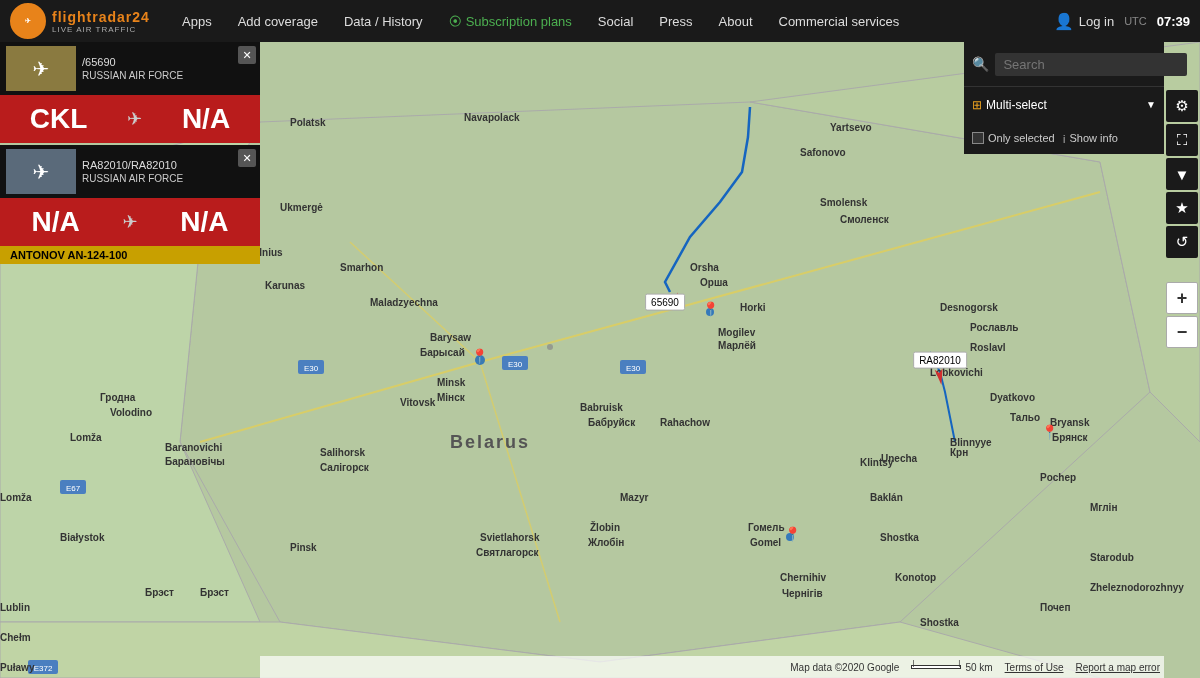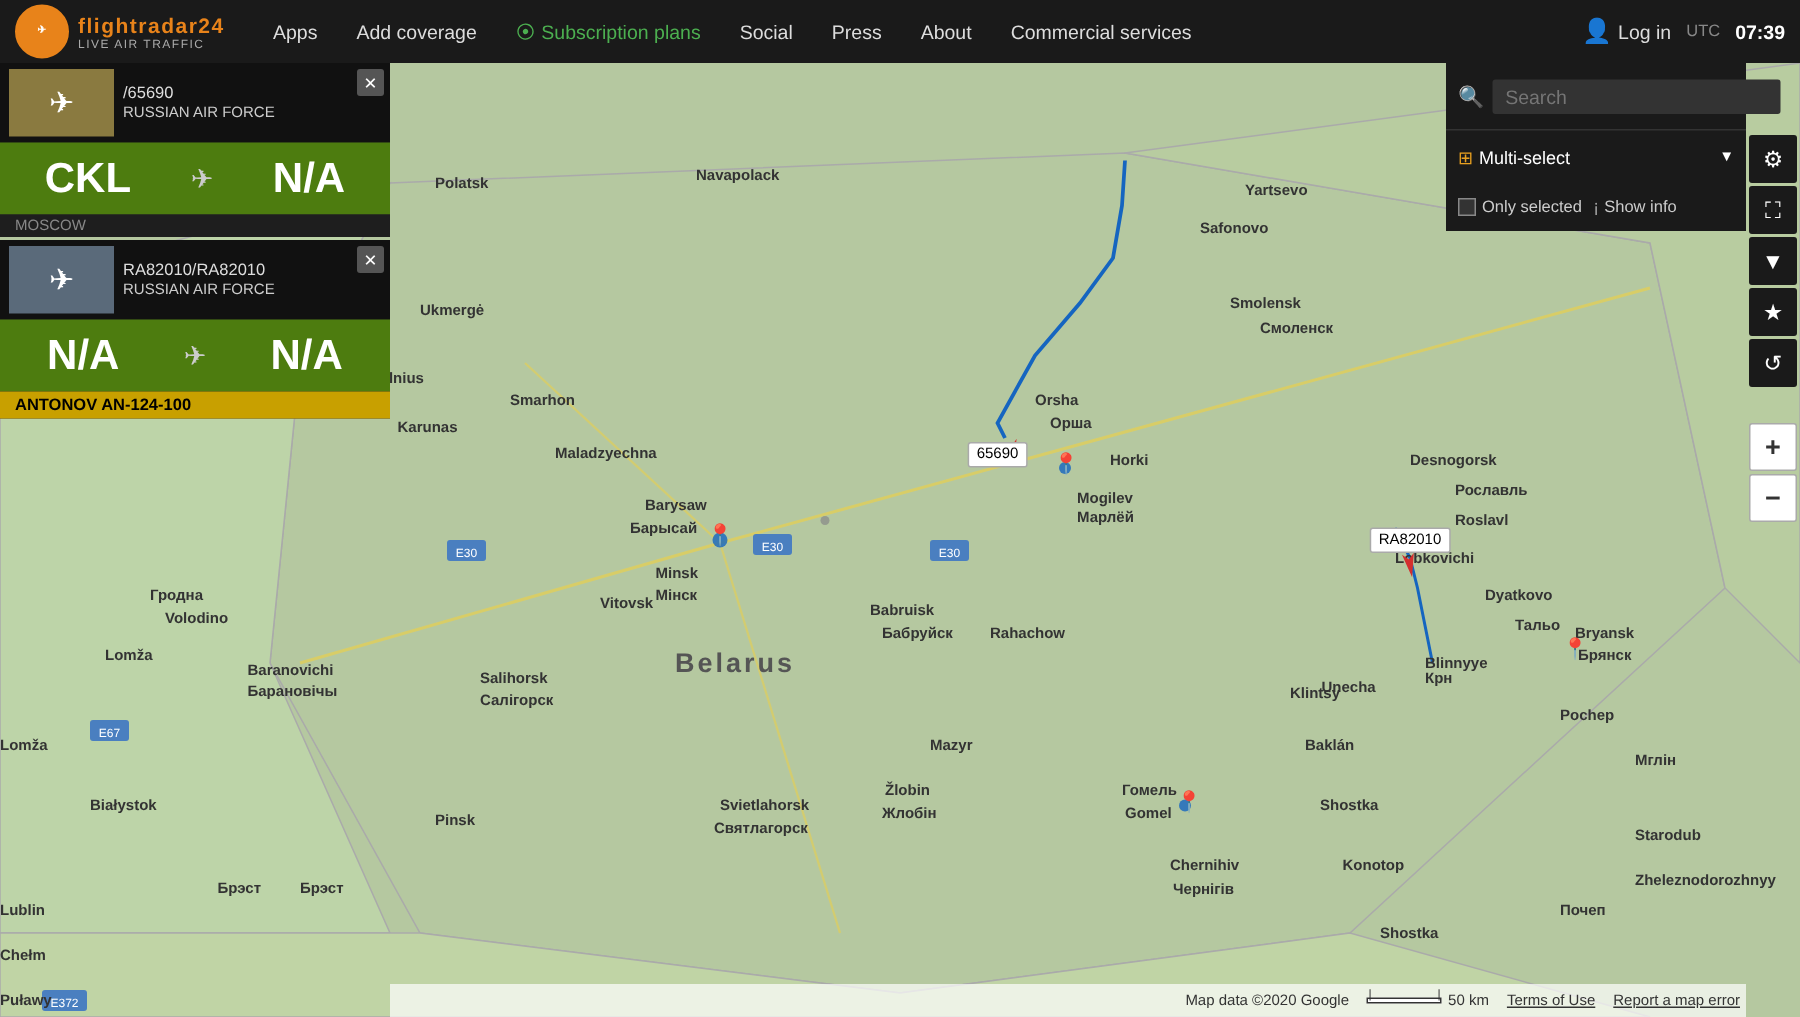--- a/index.html
+++ b/index.html
@@ -68,21 +68,21 @@
     .flight-header-info { flex: 1; }
     .flight-id { color: #ddd; font-size: 11px; }
     .flight-airline { color: #ccc; font-size: 10px; margin-top: 2px; }
     .close-btn {
       position: absolute; top: 4px; right: 4px; width: 18px; height: 18px;
       background: #555; color: #fff; display: flex; align-items: center;
       justify-content: center; cursor: pointer; font-size: 11px; border-radius: 2px;
     }
     .flight-route {
       display: flex; align-items: center; justify-content: space-around;
-      padding: 8px 10px; background: #4d7c0f;
+      padding: 8px 10px; background: #b91c1c;
     }
     .route-code { font-size: 28px; font-weight: bold; color: #fff; }
     .route-arrow { font-size: 18px; color: #ccc; }
     .flight-aircraft {
       background: #c8a000; color: #000; font-size: 11px; font-weight: bold;
       padding: 3px 10px; text-align: left;
     }
 
     
     #right-controls {
@@ -166,20 +166,21 @@
       <span style="font-size:7px;font-weight:bold;color:#fff;">✈</span>
     </div>
     <div class="logo-text">
       <div class="logo-title">flightradar24</div>
       <div class="logo-sub">LIVE AIR TRAFFIC</div>
     </div>
   </div>
   <div class="nav-items">
     <div class="nav-item">Apps</div>
     <div class="nav-item">Add coverage</div>
+    <div class="nav-item">Data / History</div>
     <div class="nav-item highlight" style="color:#4caf50;">
       <span style="color:#4caf50;margin-right:4px;">⦿</span>
       <span>Subscription plans</span>
     </div>
     <div class="nav-item">Social</div>
     <div class="nav-item">Press</div>
     <div class="nav-item">About</div>
     <div class="nav-item">Commercial services</div>
   </div>
   <div class="nav-right">
@@ -341,21 +342,20 @@
           <div class="flight-id">/65690</div>
           <div class="flight-airline">RUSSIAN AIR FORCE</div>
         </div>
         <div class="close-btn">✕</div>
       </div>
       <div class="flight-route">
         <span class="route-code">CKL</span>
         <span class="route-arrow">✈</span>
         <span class="route-code">N/A</span>
       </div>
-      <div style="font-size:10px;color:#888;padding:2px 10px;background:#1e1e1e;">MOSCOW</div>
     </div>
 
     <div class="flight-card">
       <div class="flight-card-header">
         <div class="thumb-placeholder2">✈</div>
         <div class="flight-header-info">
           <div class="flight-id">RA82010/RA82010</div>
           <div class="flight-airline">RUSSIAN AIR FORCE</div>
         </div>
         <div class="close-btn">✕</div>

